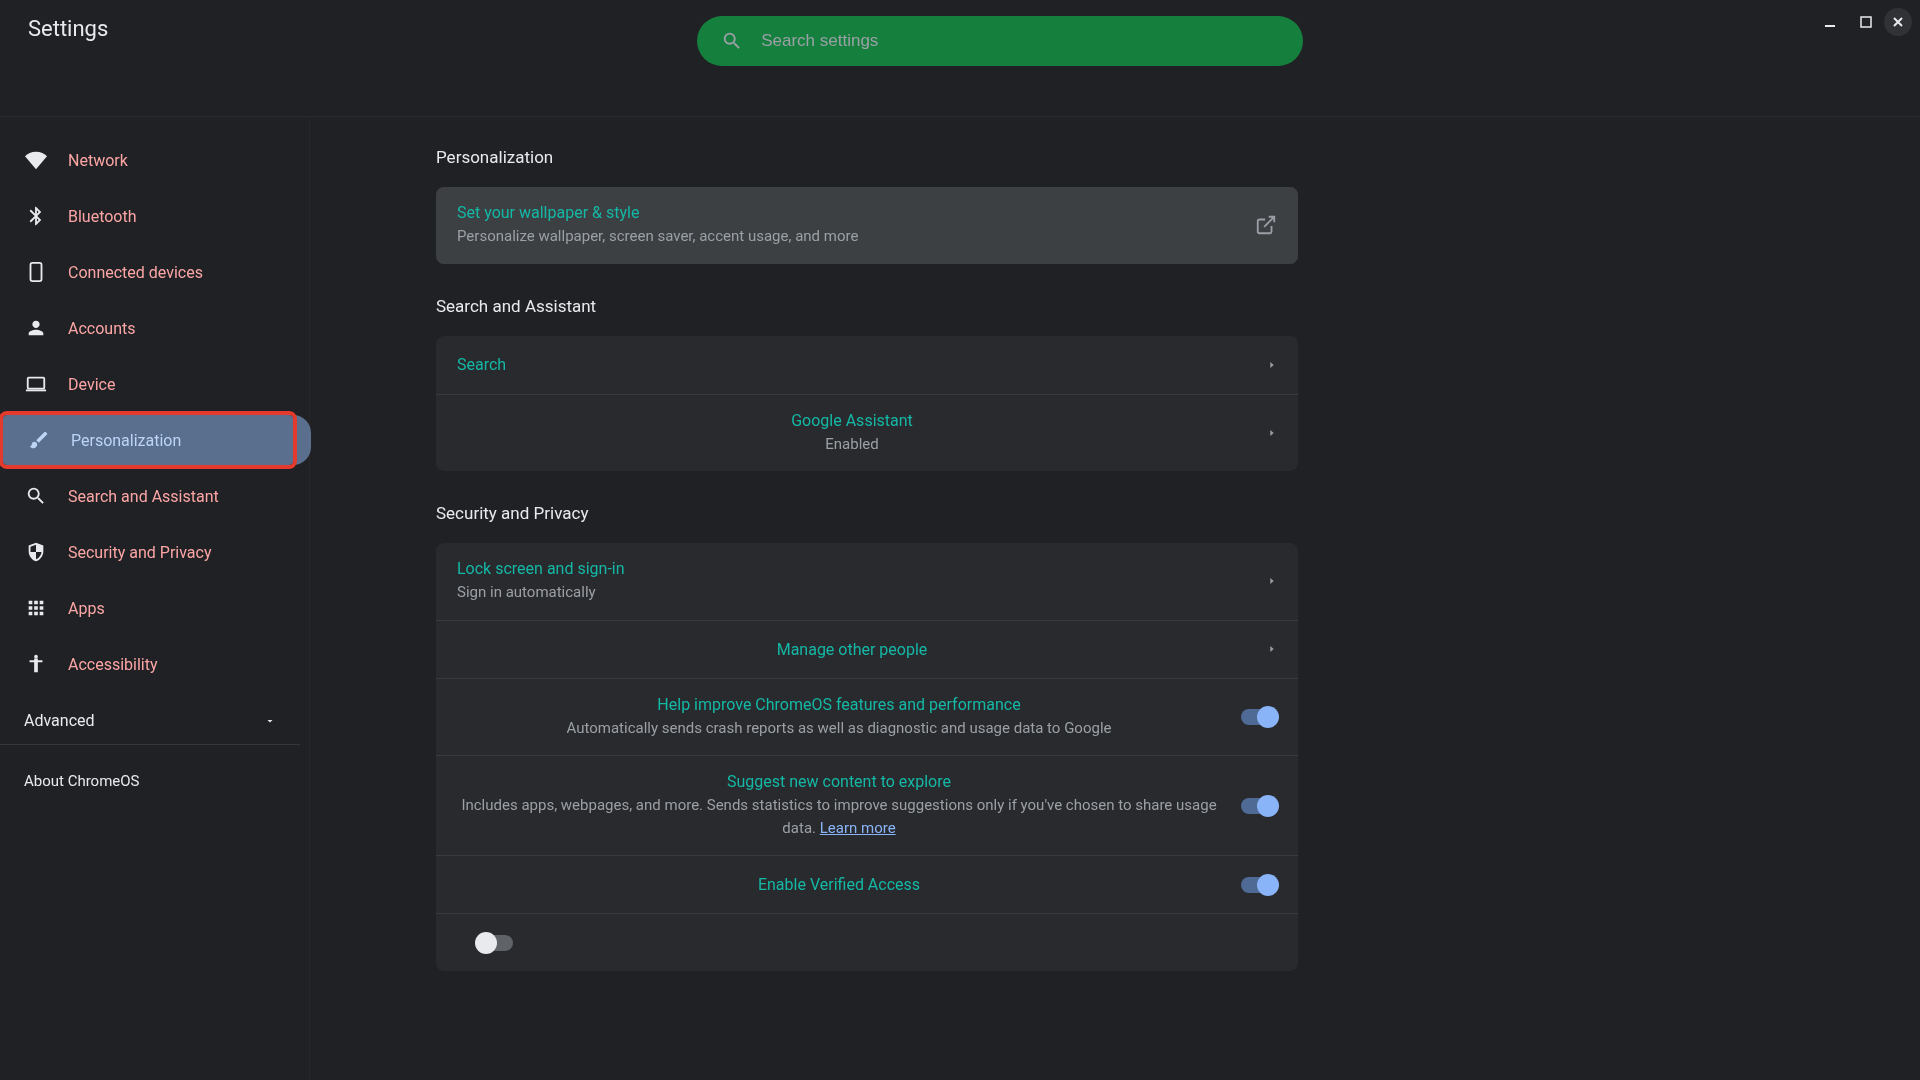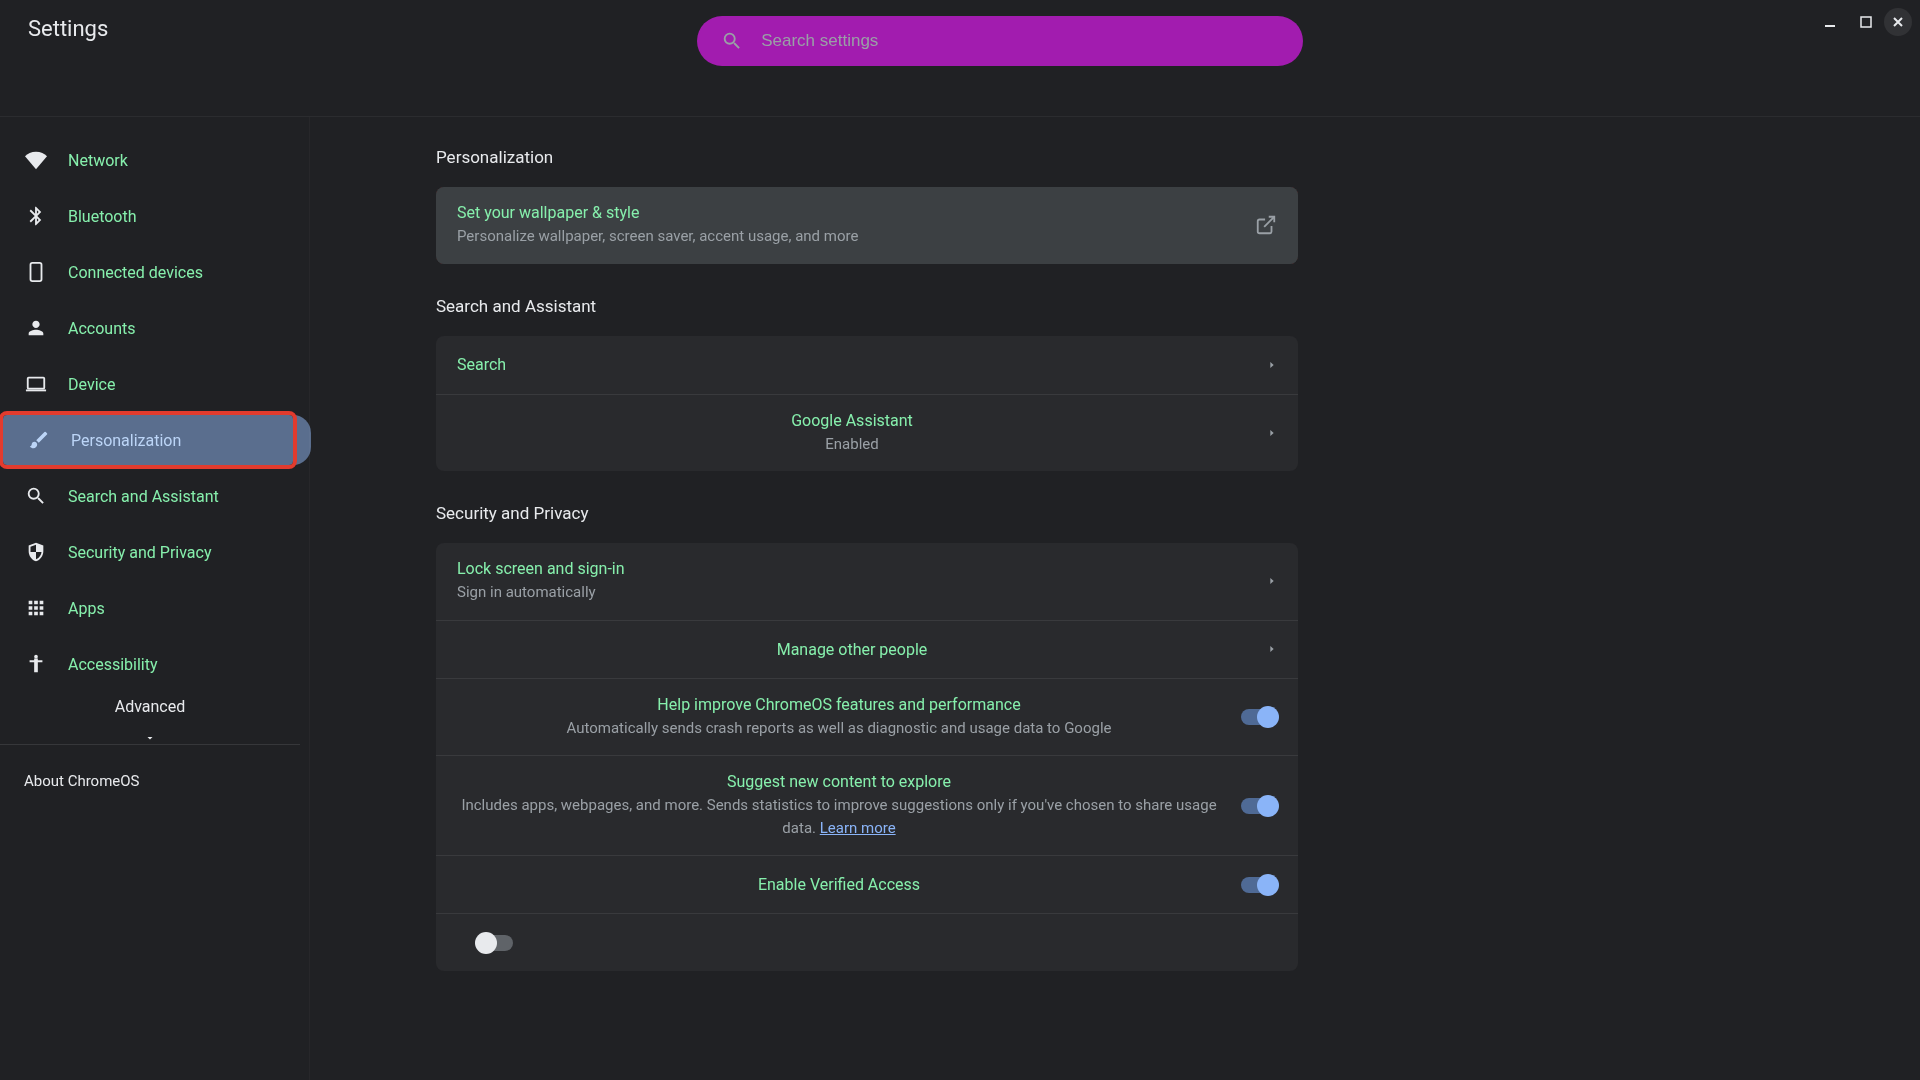--- a/index.html
+++ b/index.html
@@ -47,21 +47,21 @@
       flex-shrink: 0;
     }
     .search-container {
       flex: 1;
       display: flex;
       justify-content: center;
     }
     .search-box {
       width: 606px;
       height: 50px;
-      background: #a21caf;
+      background: #15803d;
       border-radius: 25px;
       display: flex;
       align-items: center;
       padding: 0 24px;
     }
     .search-box svg {
       flex-shrink: 0;
       margin-right: 18px;
     }
     .search-input {
@@ -120,33 +120,32 @@
       width: 24px;
       height: 24px;
       margin-right: 20px;
       display: flex;
       align-items: center;
       justify-content: center;
       flex-shrink: 0;
     }
     .sidebar-label {
       font-size: 16px;
-      color: #86efac;
+      color: #fca5a5;
     }
     .advanced-row {
       display: flex;
       align-items: center;
       justify-content: space-between;
       height: 48px;
       padding: 0 24px;
       cursor: pointer;
       width: 300px;
       border-bottom: 1px solid rgba(255,255,255,0.1);
       margin-top: 8px;
-      flex-direction: column;
     }
     .advanced-row span {
       font-size: 16px;
       color: #e8eaed;
     }
     .about-row {
       display: flex;
       align-items: center;
       height: 48px;
       padding: 0 24px;
@@ -191,21 +190,21 @@
     .card-row.highlighted {
       background: #3c4043;
       outline: 5px solid #e23b2e;
       border-radius: 6px;
     }
     .row-text {
       flex: 1;
     }
     .row-title {
       font-size: 16px;
-      color: #86efac;
+      color: #14b8a6;
       margin-bottom: 3px;
     }
     .row-subtitle {
       font-size: 15px;
       color: #9aa0a6;
       line-height: 1.5;
     }
     .row-subtitle a {
       color: #8ab4f8;
       text-decoration: underline;

